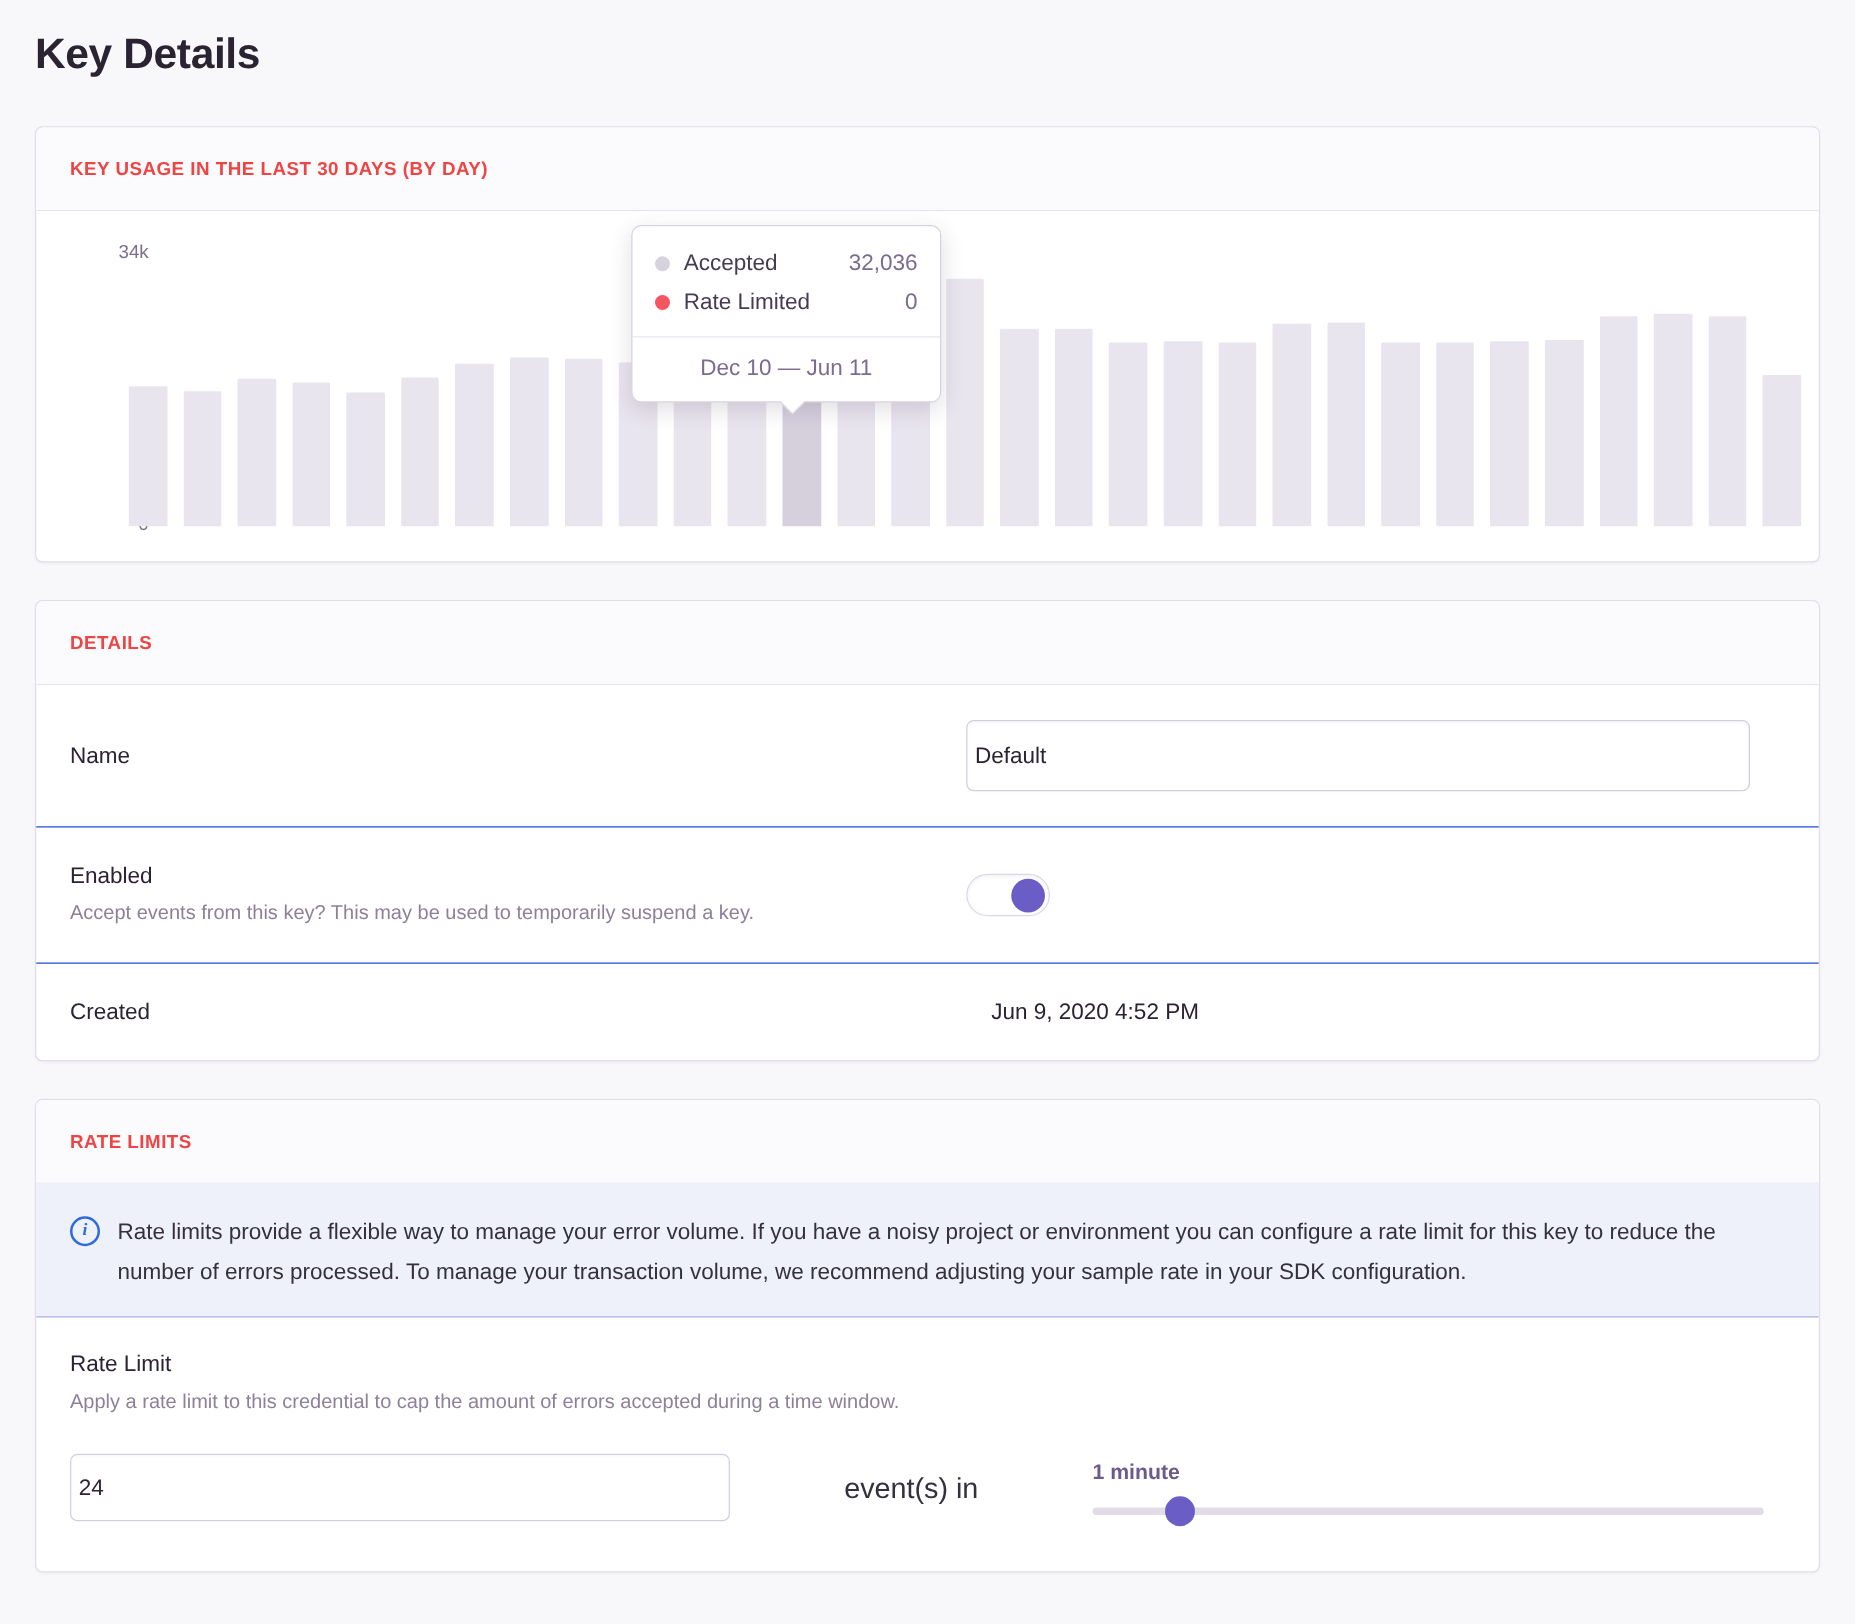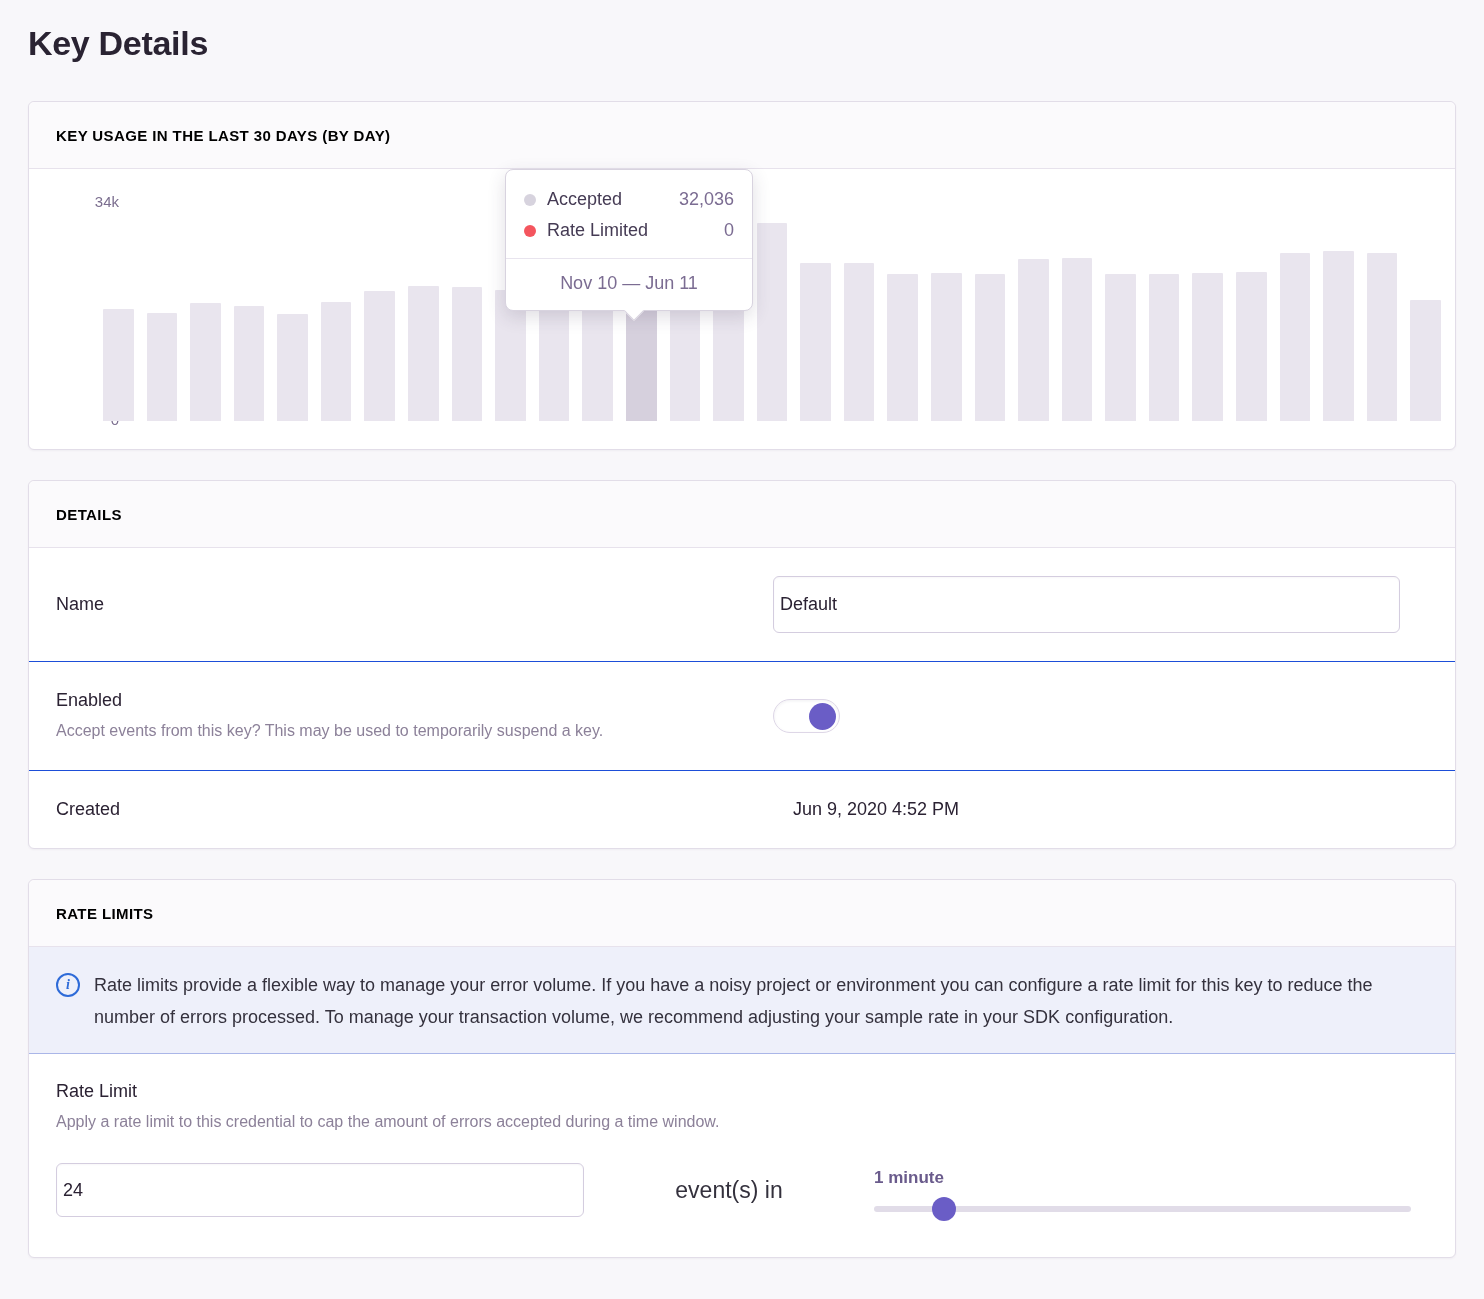--- a/index.html
+++ b/index.html
@@ -21,36 +21,36 @@
     box-shadow:0 1px 2px rgba(70,60,90,0.05);
     margin-bottom:30px;
     position:relative;
   }
   .panel-header {
     height:67px; display:flex; align-items:center;
     padding:0 27px;
     background:#fbfafc;
     border-bottom:1px solid #e7e2ec;
     border-radius:6px 6px 0 0;
-    font-size:15px; font-weight:700; color:#000000; letter-spacing:0.4px;
+    font-size:15px; font-weight:700; color:#ef4444; letter-spacing:0.4px;
   }
   
   .chart-wrap { position:relative; height:280px; border-radius:0 0 6px 6px; }
   .y-label { position:absolute; width:90px; text-align:right; font-size:15px; color:#7b6e8f; }
   .y-label.top { top:24px; left:0; }
   .y-label.bottom { bottom:21px; left:0; }
   .bars {
     position:absolute; left:74px; right:14px; bottom:28px; height:217px;
     display:flex; align-items:flex-end; gap:13px;
   }
   .bar { flex:1; background:#e9e5ee; border-radius:1px 1px 0 0; }
   .bar.hovered { background:#d6d0dd; }
   
   .chart-tooltip {
-    position:absolute; left:476px; top:0; width:248px;
+    position:absolute; left:476px; top:11px; width:248px;
     background:#fff; border:1px solid #d8d3df; border-radius:8px;
     box-shadow:0 6px 18px rgba(60,50,80,0.16);
     z-index:3;
   }
   .tooltip-body { padding:14px 18px 12px 18px; }
   .t-row { display:flex; align-items:center; gap:11px; font-size:18px; height:31px; }
   .t-dot { width:12px; height:12px; border-radius:50%; flex:none; }
   .t-label { color:#453b54; }
   .t-value { margin-left:auto; color:#7b6c92; }
   .tooltip-date {
@@ -165,21 +165,21 @@
             <span class="t-dot" style="background: rgb(215, 211, 222);"></span>
             <span class="t-label">Accepted</span>
             <span class="t-value">32,036</span>
           </div>
           <div class="t-row">
             <span class="t-dot" style="background: rgb(244, 85, 94);"></span>
             <span class="t-label">Rate Limited</span>
             <span class="t-value">0</span>
           </div>
         </div>
-      <div class="tooltip-date">Nov 10 — Jun 11</div>
+      <div class="tooltip-date">Dec 10 — Jun 11</div>
       <div class="tooltip-arrow"></div>
     </div>
   </div>
 </section>
 
 <section class="panel">
   <div class="panel-header">DETAILS</div>
 
   <div class="row">
     <div class="row-left">

